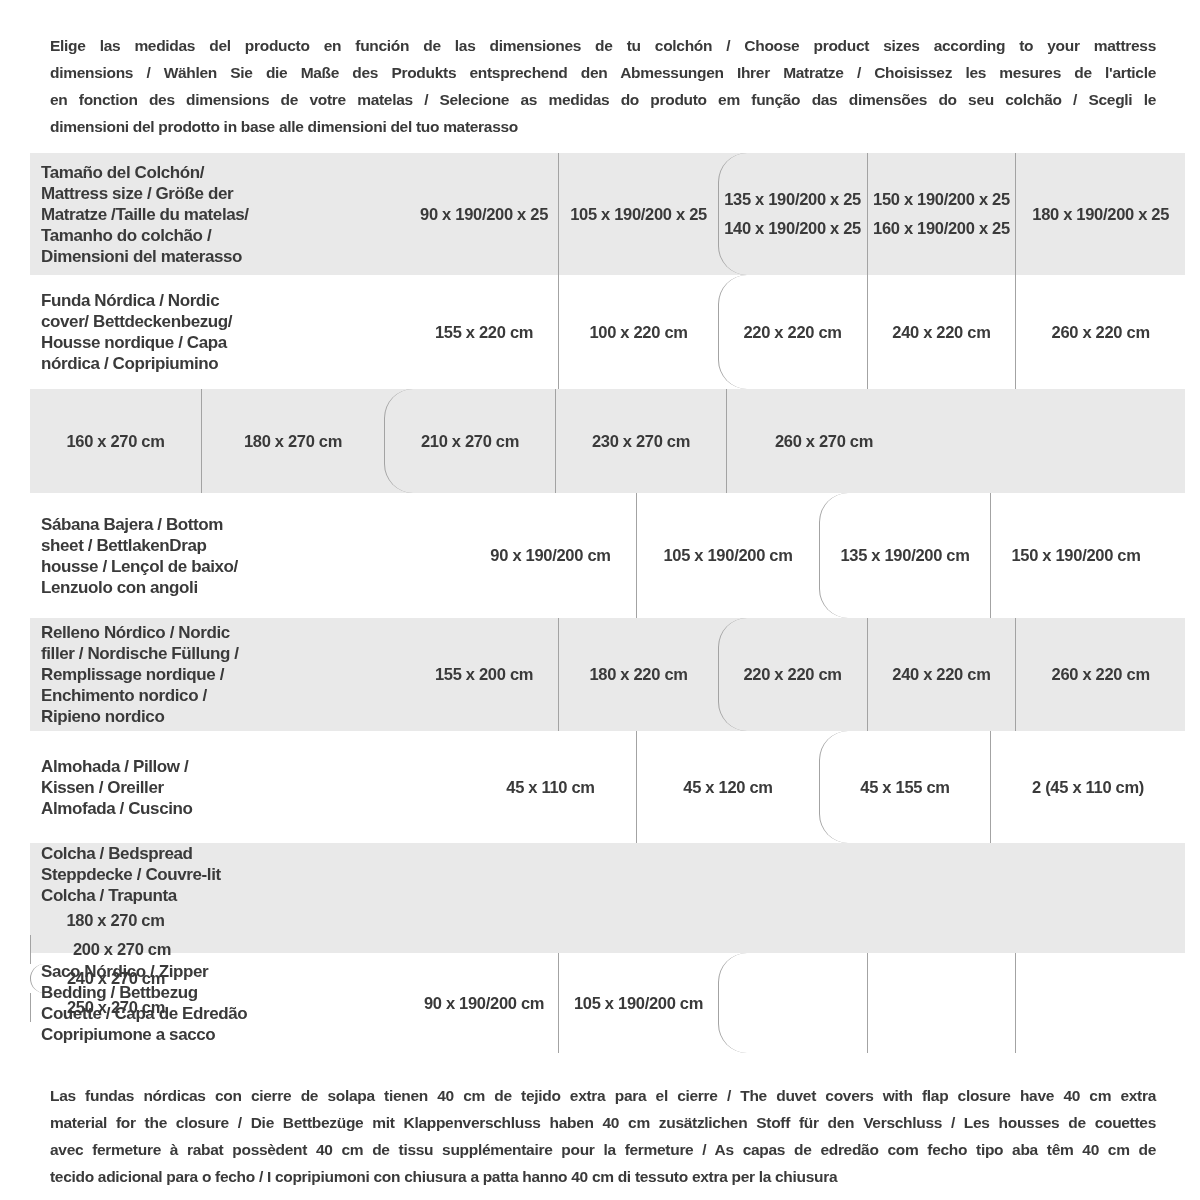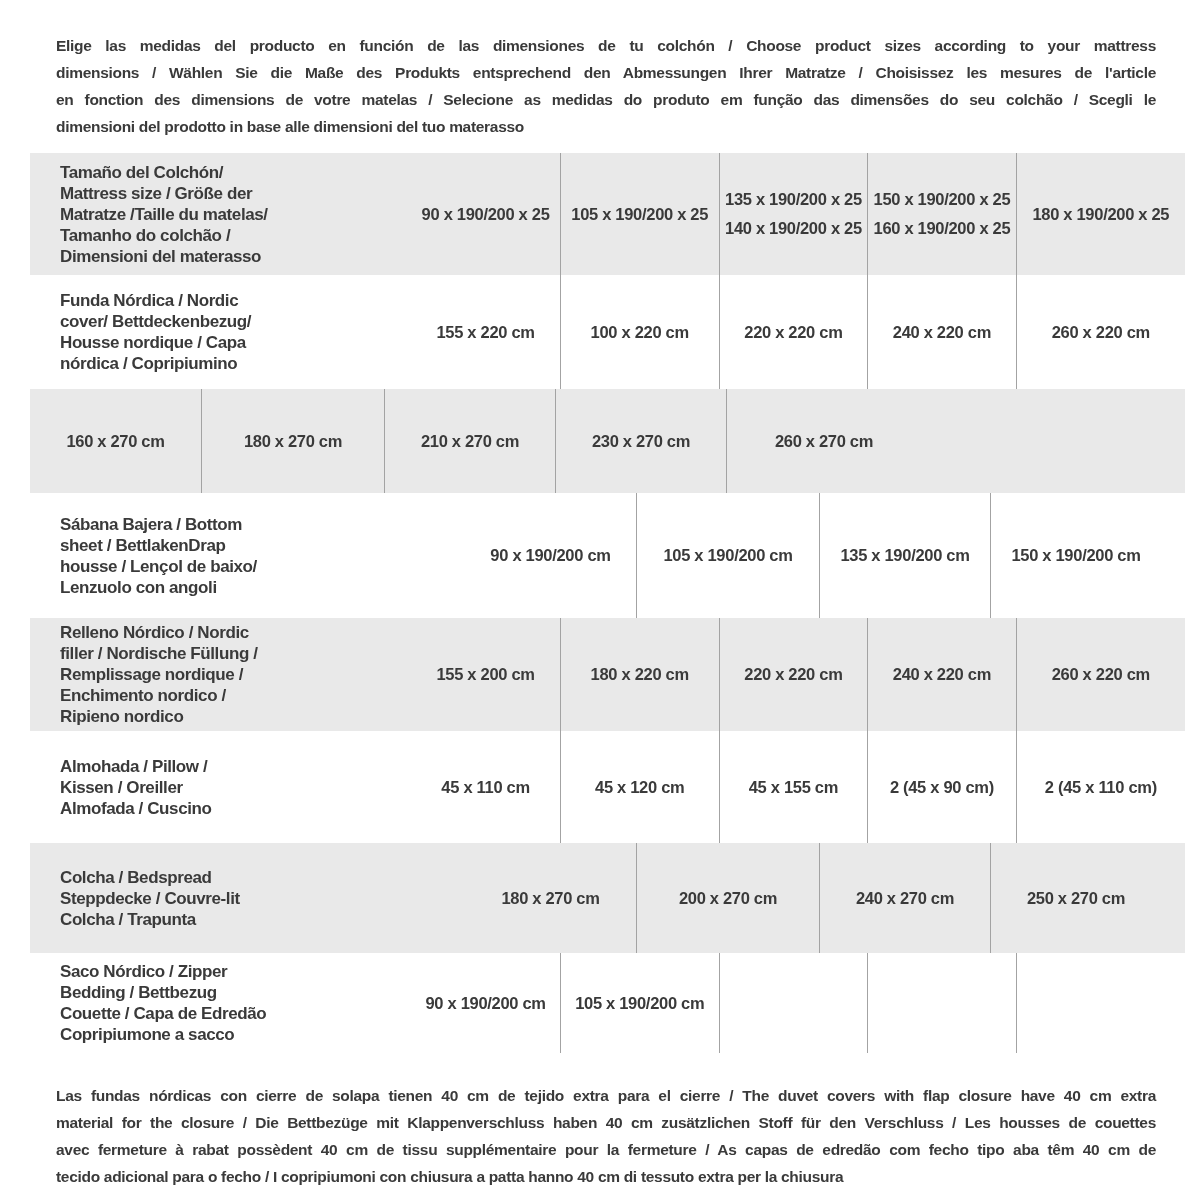--- a/index.html
+++ b/index.html
@@ -16,21 +16,21 @@
     position: relative;
     width: 1200px;
     height: 1200px;
     background: #ffffff;
     color: #3a3a3a;
     font-weight: 700;
   }
   
   .para {
     position: absolute;
-    left: 56px;
+    left: 50px;
     right: 44px;
     font-size: 15.5px;
     letter-spacing: -0.3px;
     line-height: 27px;
     color: #3a3a3a;
   }
   .para .jline {
     text-align: justify;
     text-align-last: justify;
     white-space: normal;
@@ -49,48 +49,48 @@
     width: 1155px;
   }
   .trow { display: flex; width: 1155px; }
   .trow.shaded { background: #e9e9e9; }
   .r1 { height: 122px; }
   .r2 { height: 114px; }
   .r3 { height: 104px; }
   .r4 { height: 125px; }
   .r5 { height: 113px; }
   .r6 { height: 112px; }
-  .r7 { height: 110px; }
+  .r7 { height: 110px; flex-direction: column; }
   .r8 { height: 100px; }
   .cell {
     display: flex;
     align-items: center;
     box-sizing: border-box;
     white-space: pre-line;
     color: #3a3a3a;
   }
   .cell.label {
     width: 435px;
-    padding-left: 30px;
+    padding-left: 11px;
     justify-content: flex-start;
     text-align: left;
     font-size: 17px;
     line-height: 21px;
     letter-spacing: -0.4px;
   }
   .cell.val {
     justify-content: center;
     text-align: center;
     font-size: 16.5px;
     line-height: 29px;
     letter-spacing: -0.3px;
   }
   .v0 { width: 171px; }
   .v1 { width: 183px; border-left: 1px solid #a3a3a3; }
-  .v2 { width: 171px; border-left: 1px solid #a3a3a3; }
+  .v2 { width: 171px; border-left: 1px solid #a3a3a3; border-radius: 29px; }
   .v3 { width: 171px; border-left: 1px solid #a3a3a3; }
   .v4 { width: 195px; border-left: 1px solid #a3a3a3; }
 </style>
 </head>
 <body>
 
 <div class="page">
 
   <div class="para intro">
     <div class="jline">Elige las medidas del producto en función de las dimensiones de tu colchón / Choose product sizes according to your mattress</div>
@@ -160,21 +160,20 @@
       <div class="cell val v4">260 x 220 cm</div>
     </div>
 
     <div class="trow r6">
       <div class="cell label">Almohada  / Pillow /
 Kissen / Oreiller
 Almofada / Cuscino</div>
       <div class="cell val v0">45 x 110 cm</div>
       <div class="cell val v1">45 x 120 cm</div>
       <div class="cell val v2">45 x 155 cm</div>
-      <div class="cell val v3">2 (45 x 90 cm)</div>
       <div class="cell val v4">2 (45 x 110 cm)</div>
     </div>
 
     <div class="trow shaded r7">
       <div class="cell label">Colcha / Bedspread
 Steppdecke / Couvre-lit
 Colcha / Trapunta</div>
       <div class="cell val v0">180 x 270 cm</div>
       <div class="cell val v1">200 x 270 cm</div>
       <div class="cell val v2">240 x 270 cm</div>

